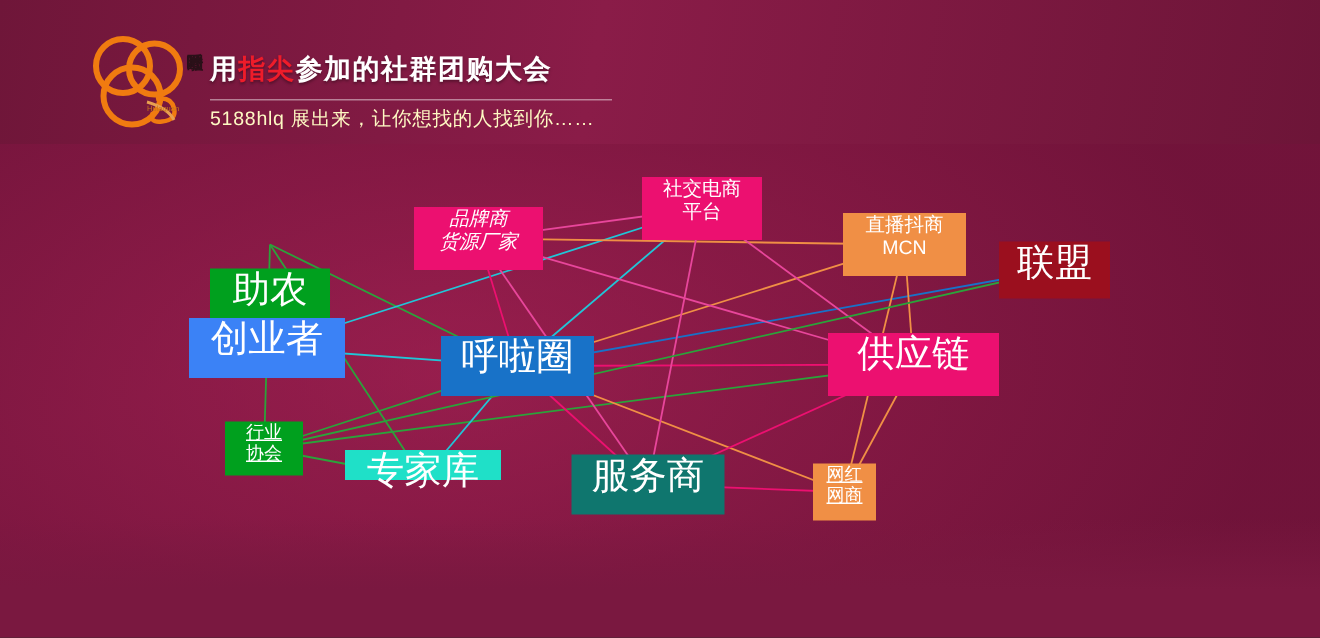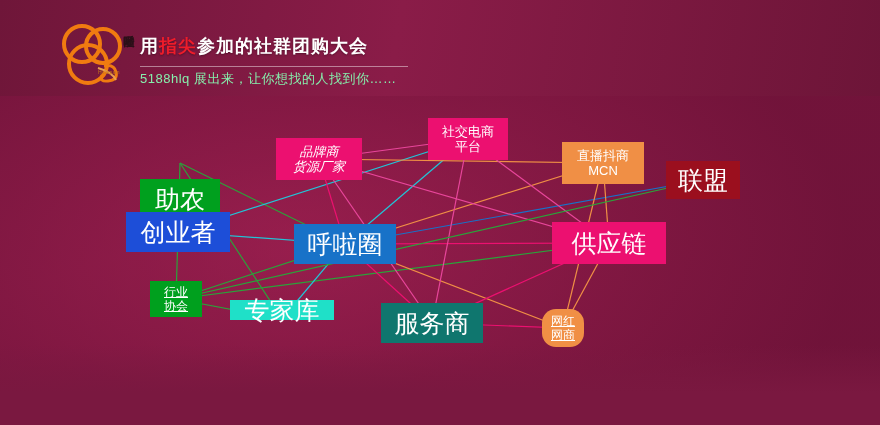--- a/index.html
+++ b/index.html
@@ -87,39 +87,38 @@
     left: 140px; top: 66px;
     width: 268px; height: 1px;
     background: rgba(255,255,255,.45);
   }
 
   .title-sub {
     position: absolute;
     left: 140px; top: 70px;
     font-size: 13px;
     line-height: 18px;
-    color: #86efac;
+    color: #fef9c3;
     letter-spacing: .5px;
     white-space: nowrap;
   }
 
   
   .graph { position: absolute; inset: 0; }
   .edges { position: absolute; left: 0; top: 0; }
 
   .node {
     position: absolute;
     color: #ffffff;
     text-align: center;
     white-space: nowrap;
     box-sizing: border-box;
     display: flex;
     flex-direction: column;
     align-items: center;
-    justify-content: center;
   }
   .node .ln { display: block; }
 
   .n-big   { font-size: 25px; line-height: 29px; }
   .n-small { font-size: 13px; line-height: 15px; }
   .n-tiny  { font-size: 12px; line-height: 14px; text-decoration: underline; }
 
   
   .caption {
     position: absolute;
@@ -196,21 +195,21 @@
         <line x1="603" y1="163" x2="563" y2="328" stroke="#f08f45" stroke-width="1.2"></line>
         <line x1="609" y1="243" x2="432" y2="323" stroke="#ec1070" stroke-width="1.2"></line>
         <line x1="609" y1="243" x2="563" y2="328" stroke="#f08f45" stroke-width="1.2"></line>
         <line x1="703" y1="180" x2="176" y2="299" stroke="#2ba33a" stroke-width="1.2"></line>
         <line x1="432" y1="323" x2="563" y2="328" stroke="#ec1070" stroke-width="1.2"></line>
       </svg>
     <div id="node-layer">
         <div class="node n-big" style="left: 140px; top: 143px; width: 80px; height: 40px; background: rgb(0, 160, 30); margin-top: 36px;">
           <span class="ln">助农</span>
         </div>
-        <div class="node n-big" style="left: 126px; top: 212px; width: 104px; height: 40px; background: #1d4ed8;">
+        <div class="node n-big" style="left: 126px; top: 212px; width: 104px; height: 40px; background: #3b82f6;">
           <span class="ln">创业者</span>
         </div>
         <div class="node n-tiny" style="left: 150px; top: 281px; width: 52px; height: 36px; background: rgb(0, 160, 30);">
           <span class="ln">行业</span>
           <span class="ln">协会</span>
         </div>
         <div class="node n-big" style="left: 230px; top: 300px; width: 104px; height: 20px; background: rgb(31, 224, 200);">
           <span class="ln">专家库</span>
         </div>
         <div class="node n-big" style="left: 294px; top: 224px; width: 102px; height: 40px; background: rgb(24, 114, 200);">
@@ -230,21 +229,21 @@
         <div class="node n-small" style="left: 562px; top: 142px; width: 82px; height: 42px; background: rgb(240, 143, 69);">
           <span class="ln">直播抖商</span>
           <span class="ln">MCN</span>
         </div>
         <div class="node n-big" style="left: 552px; top: 222px; width: 114px; height: 42px; background: rgb(236, 16, 112);">
           <span class="ln">供应链</span>
         </div>
         <div class="node n-big" style="left: 666px; top: 161px; width: 74px; height: 38px; background: rgb(155, 15, 30);">
           <span class="ln">联盟</span>
         </div>
-        <div class="node n-tiny" style="left: 542px; top: 309px; width: 42px; height: 38px; background: rgb(240, 143, 69); border-radius: 14px;">
+        <div class="node n-tiny" style="left: 542px; top: 309px; width: 42px; height: 38px; background: rgb(240, 143, 69);">
           <span class="ln">网红</span>
           <span class="ln">网商</span>
         </div>
       </div>
   </div>
 
 
 </div>
 
 </body></html>

